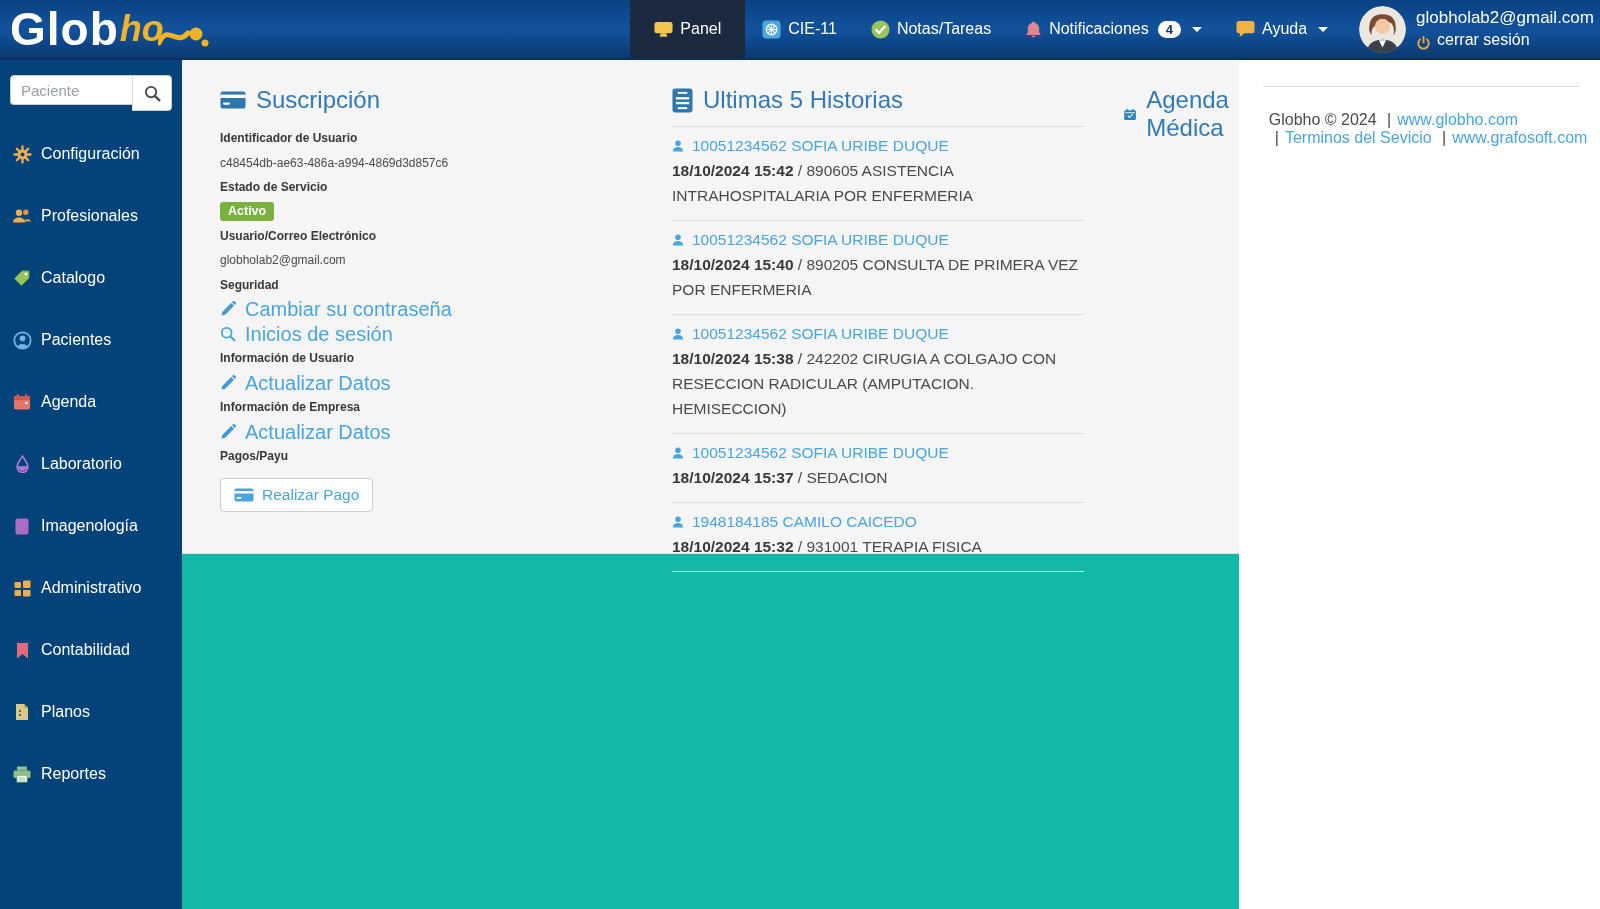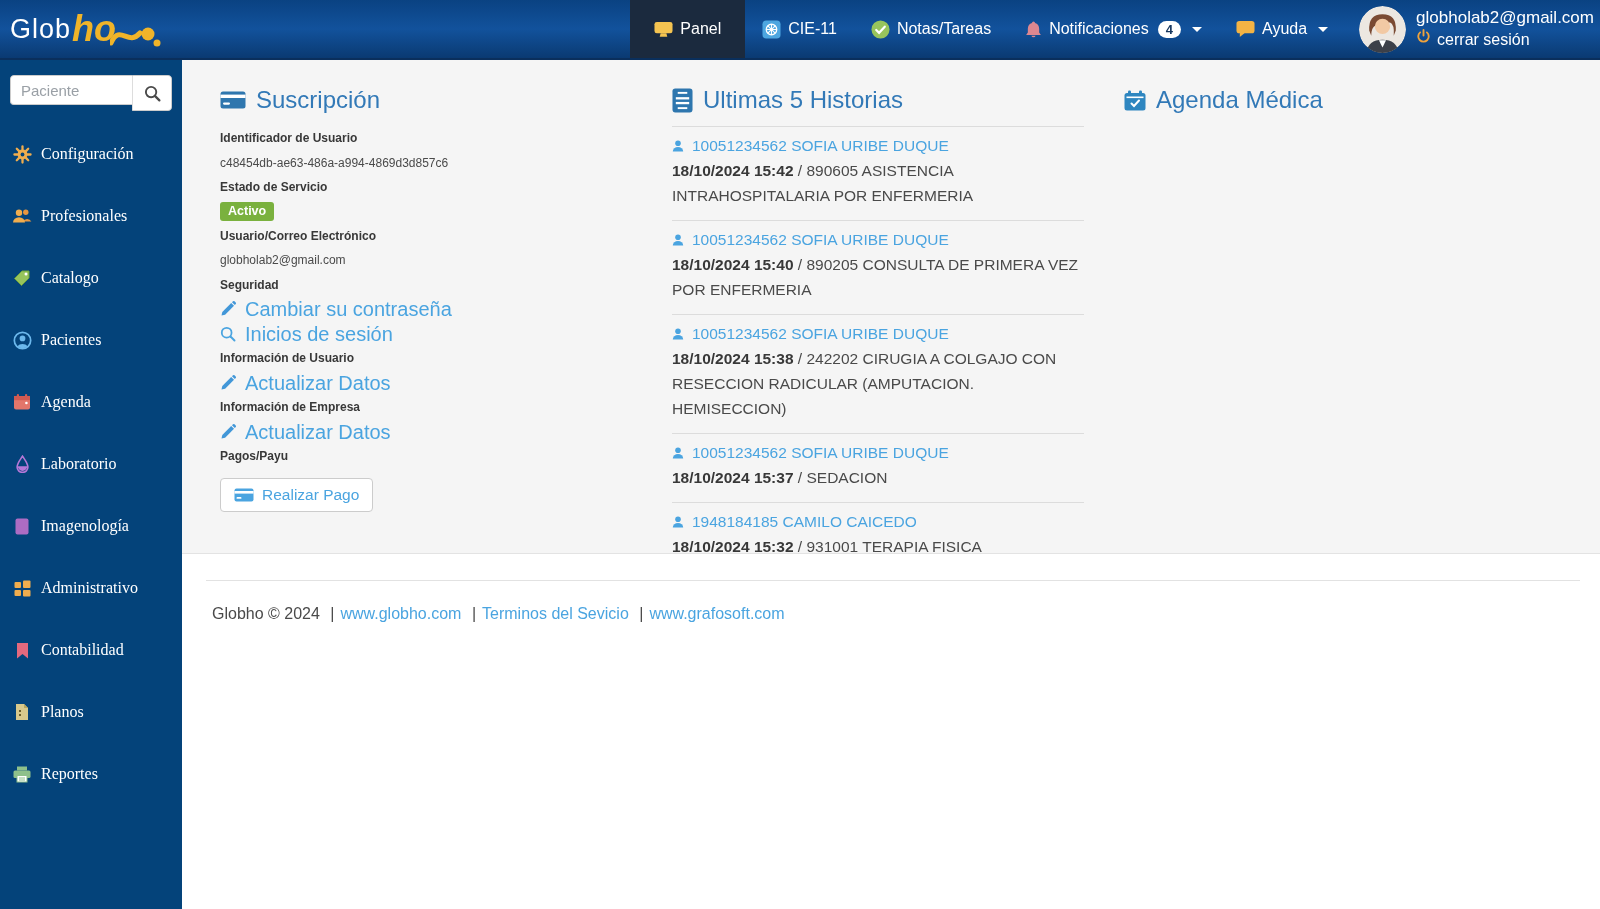--- a/index.html
+++ b/index.html
@@ -5,55 +5,55 @@
   * { margin:0; padding:0; box-sizing:border-box; }
   html,body { width:1600px; height:909px; overflow:hidden;
     font-family:"Liberation Sans","DejaVu Sans",sans-serif; background:#fff; }
   .app { width:1600px; height:909px; display:flex; flex-direction:column; }
 
   
   .navbar { height:60px; flex:0 0 60px; display:flex; align-items:stretch;
     background:linear-gradient(180deg,#0a4282 0%, #12529c 50%, #0a3a72 100%);
     border-bottom:2px solid #0a2f5c; overflow:hidden; white-space:nowrap; }
   .logo { display:flex; align-items:center; padding:0 14px 0 10px; cursor:pointer; position:relative; }
-  .logo-glob { color:#fff; font-size:27px; font-weight:400; letter-spacing:1px; }
+  .logo-glob { color:#fff; font-size:46px; font-weight:700; letter-spacing:1px; }
   .logo-ho { color:#f0b429; font-size:36px; font-weight:bold; font-style:italic; margin-left:1px; }
   .logo svg.swoosh { margin-left:-6px; margin-top:14px; }
   .nav-items { display:flex; align-items:stretch; margin-left:auto; }
   .nav-item { display:flex; align-items:center; gap:7px; padding:0 17px; color:#fff;
     font-size:16px; cursor:pointer; text-decoration:none; }
   .nav-item.active { background:#1b2a3e; padding:0 24px; }
   .nav-badge { background:#fff; color:#16365e; font-weight:bold; font-size:13px;
     border-radius:10px; padding:1px 8px; margin-left:2px; }
   .caret { width:0; height:0; border-left:5px solid transparent; border-right:5px solid transparent;
     border-top:5px solid #fff; margin-left:4px; }
   .user-block { display:flex; align-items:center; gap:10px; padding:0 6px 0 14px; }
   .avatar { width:47px; height:47px; border-radius:50%; overflow:hidden; flex:0 0 47px; cursor:pointer; }
   .user-meta { display:flex; flex-direction:column; justify-content:center; line-height:22px; }
   .user-email { color:#fff; font-size:17px; }
-  .logout { color:#fff; font-size:16px; display:flex; align-items:flex-start; gap:6px; cursor:pointer; }
+  .logout { color:#fff; font-size:16px; display:flex; align-items:flex-end; gap:6px; cursor:pointer; }
 
   
   .body-row { flex:1; display:flex; min-height:0; }
 
   
   .sidebar { width:182px; flex:0 0 182px; background:#04437a; padding-top:15px; }
   .search-group { display:flex; margin:0 10px 12px 10px; border-radius:4px; overflow:hidden; }
   .search-input { flex:1; min-width:0; height:30px; border:1px solid #ccc; border-right:none;
     border-radius:4px 0 0 4px; padding:0 10px; font-size:15px; color:#555; outline:none; }
   .search-input::placeholder { color:#9aa0a6; }
   .search-btn { width:40px; height:36px; background:#fff; border:1px solid #ccc; border-left:1px solid #ddd;
     border-radius:0 4px 4px 0; cursor:pointer; display:flex; align-items:center; justify-content:center; }
-  .side-list { list-style:none;font-family:Liberation Serif, serif; }
+  .side-list { list-style:none; }
   .side-item { height:62px; display:flex; align-items:center; gap:9px; padding-left:12px;
     color:#fff; font-size:16px; cursor:pointer; }
   .side-item .ic { width:20px; display:flex; justify-content:center; flex:0 0 20px; }
 
   
-  .main { flex:1; display:flex; flex-direction:column; background:#14b8a6; min-width:0; }
+  .main { flex:1; display:flex; flex-direction:row; background:#14b8a6; min-width:0; }
   .panel-area { height:494px; flex:0 0 494px; background:#f5f5f5; border-bottom:1px solid #e3e3e3;
     padding:26px 0 0 38px; }
   .columns { display:grid; grid-template-columns:412px 412px auto; column-gap:40px; }
   .col-header { display:flex; align-items:center; gap:10px; color:#3279b7; font-size:24px;
     font-weight:400; margin-bottom:12px; }
   .line { font-size:12px; line-height:24.5px; color:#4a4a4a; }
   .lbl { font-weight:bold; color:#383838; }
   .badge-active { display:inline-block; background:#7ab13e; color:#fff; font-size:12.5px;
     font-weight:bold; padding:2px 8px 3px; border-radius:3px; margin:2px 0 3px; }
   .blue-link { color:#4aa4e0; text-decoration:none; display:flex; align-items:center; gap:9px;

